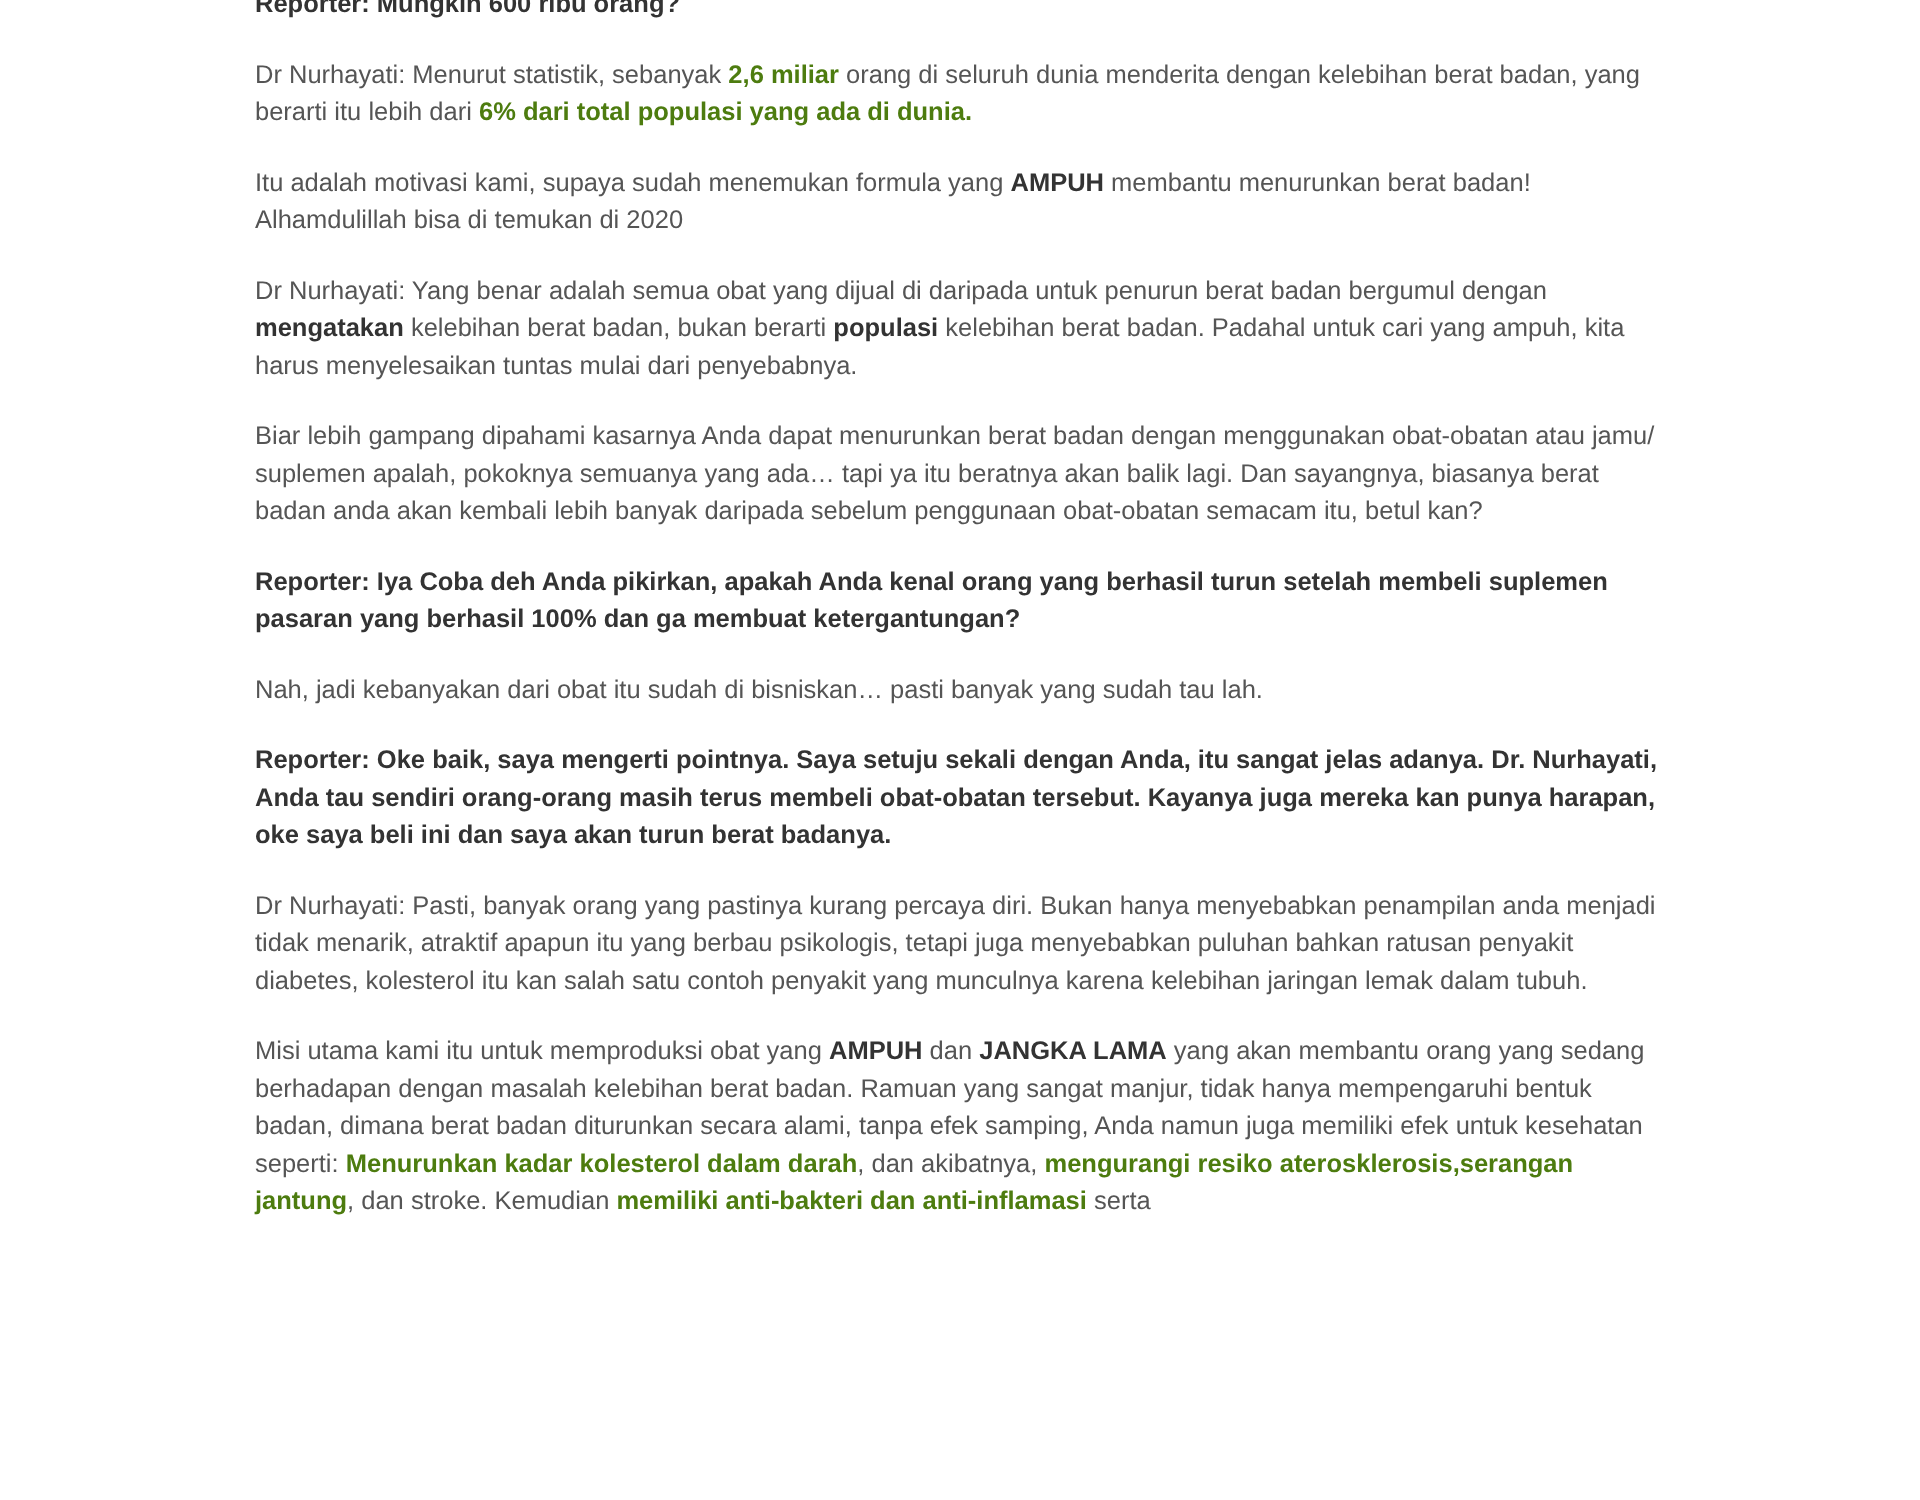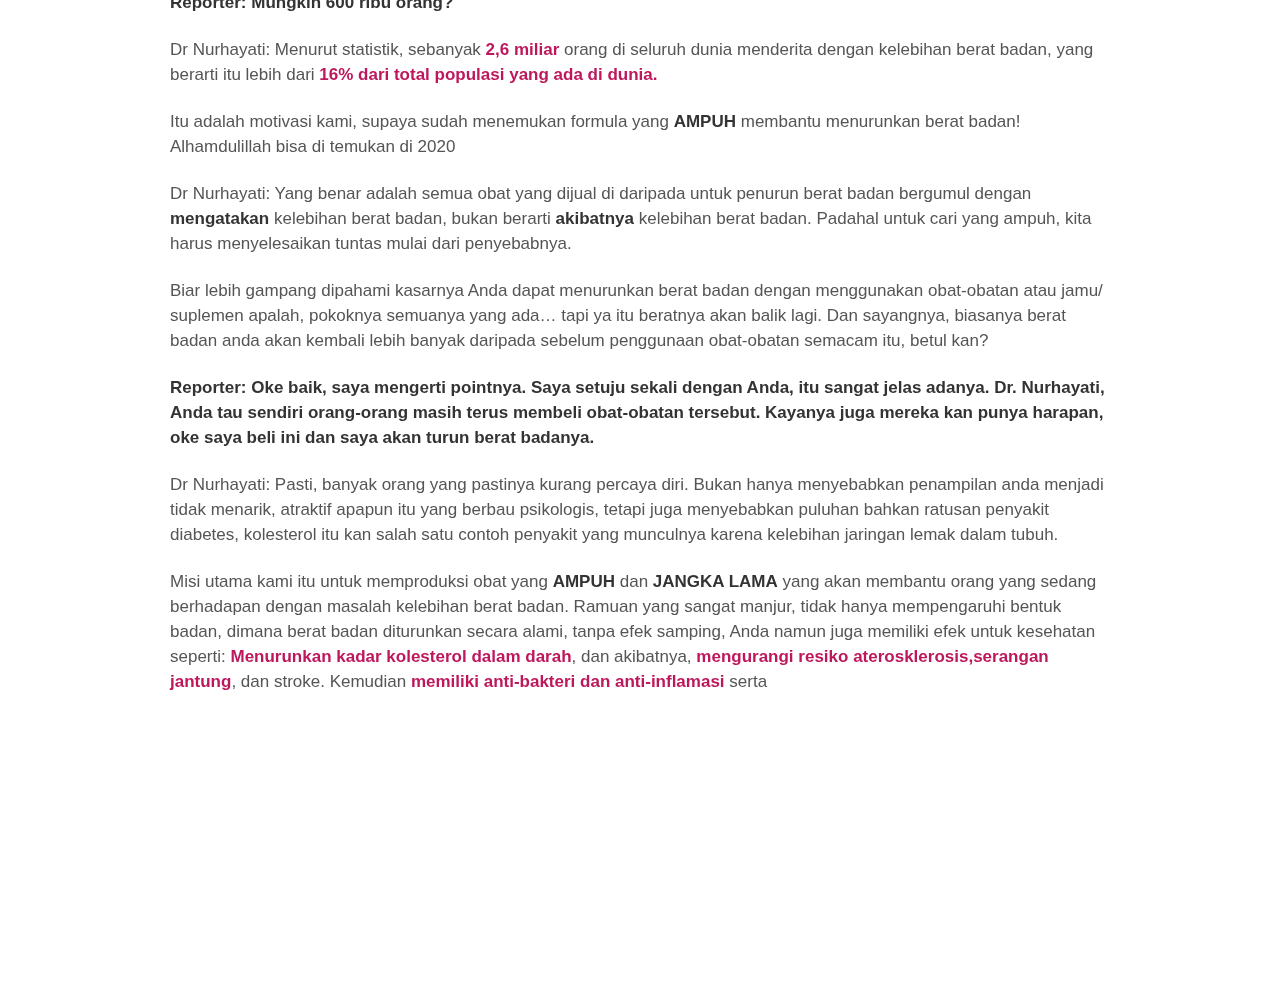--- a/index.html
+++ b/index.html
@@ -31,30 +31,32 @@
   p.question {
     font-weight: bold;
     color: #333333;
   }
   .run-bold {
     font-weight: bold;
     color: #333333;
   }
   .run-red {
     font-weight: bold;
-    color: #be185d;
+    color: #4d7c0f;
   }
 </style>
 </head>
 <body>
 
 <main class="article">
   <div class="article-inner" id="article-body">
       <p class="question"><span>Reporter: Mungkin 600 ribu orang?</span></p>
-      <p><span>Dr Nurhayati: Menurut statistik, sebanyak </span><span class="run-red">2,6 miliar</span><span> orang di seluruh dunia menderita dengan kelebihan berat badan, yang berarti itu lebih dari </span><span class="run-red">16% dari total populasi yang ada di dunia.</span></p>
+      <p><span>Dr Nurhayati: Menurut statistik, sebanyak </span><span class="run-red">2,6 miliar</span><span> orang di seluruh dunia menderita dengan kelebihan berat badan, yang berarti itu lebih dari </span><span class="run-red">6% dari total populasi yang ada di dunia.</span></p>
       <p><span>Itu adalah motivasi kami, supaya sudah menemukan formula yang </span><span class="run-bold">AMPUH</span><span> membantu menurunkan berat badan! Alhamdulillah bisa di temukan di 2020</span></p>
-      <p><span>Dr Nurhayati: Yang benar adalah semua obat yang dijual di daripada untuk penurun berat badan bergumul dengan </span><span class="run-bold">mengatakan</span><span> kelebihan berat badan, bukan berarti </span><span class="run-bold">akibatnya</span><span> kelebihan berat badan. Padahal untuk cari yang ampuh, kita harus menyelesaikan tuntas mulai dari penyebabnya.</span></p>
+      <p><span>Dr Nurhayati: Yang benar adalah semua obat yang dijual di daripada untuk penurun berat badan bergumul dengan </span><span class="run-bold">mengatakan</span><span> kelebihan berat badan, bukan berarti </span><span class="run-bold">populasi</span><span> kelebihan berat badan. Padahal untuk cari yang ampuh, kita harus menyelesaikan tuntas mulai dari penyebabnya.</span></p>
       <p><span>Biar lebih gampang dipahami kasarnya Anda dapat menurunkan berat badan dengan menggunakan obat-obatan atau jamu/ suplemen apalah, pokoknya semuanya yang ada… tapi ya itu beratnya akan balik lagi. Dan sayangnya, biasanya berat badan anda akan kembali lebih banyak daripada sebelum penggunaan obat-obatan semacam itu, betul kan?</span></p>
+      <p class="question"><span>Reporter: Iya Coba deh Anda pikirkan, apakah Anda kenal orang yang berhasil turun setelah membeli suplemen pasaran yang berhasil 100% dan ga membuat ketergantungan?</span></p>
+      <p><span>Nah, jadi kebanyakan dari obat itu sudah di bisniskan… pasti banyak yang sudah tau lah.</span></p>
       <p class="question"><span>Reporter: Oke baik, saya mengerti pointnya. Saya setuju sekali dengan Anda, itu sangat jelas adanya. Dr. Nurhayati, Anda tau sendiri orang-orang masih terus membeli obat-obatan tersebut. Kayanya juga mereka kan punya harapan, oke saya beli ini dan saya akan turun berat badanya.</span></p>
       <p><span>Dr Nurhayati: Pasti, banyak orang yang pastinya kurang percaya diri. Bukan hanya menyebabkan penampilan anda menjadi tidak menarik, atraktif apapun itu yang berbau psikologis, tetapi juga menyebabkan puluhan bahkan ratusan penyakit diabetes, kolesterol itu kan salah satu contoh penyakit yang munculnya karena kelebihan jaringan lemak dalam tubuh.</span></p>
       <p><span>Misi utama kami itu untuk memproduksi obat yang </span><span class="run-bold">AMPUH</span><span> dan </span><span class="run-bold">JANGKA LAMA</span><span> yang akan membantu orang yang sedang berhadapan dengan masalah kelebihan berat badan. Ramuan yang sangat manjur, tidak hanya mempengaruhi bentuk badan, dimana berat badan diturunkan secara alami, tanpa efek samping, Anda namun juga memiliki efek untuk kesehatan seperti: </span><span class="run-red">Menurunkan kadar kolesterol dalam darah</span><span>, dan akibatnya, </span><span class="run-red">mengurangi resiko aterosklerosis,serangan jantung</span><span>, dan stroke. Kemudian </span><span class="run-red">memiliki anti-bakteri dan anti-inflamasi</span><span> serta</span></p>
     </div>
 </main>
 
 </body></html>

